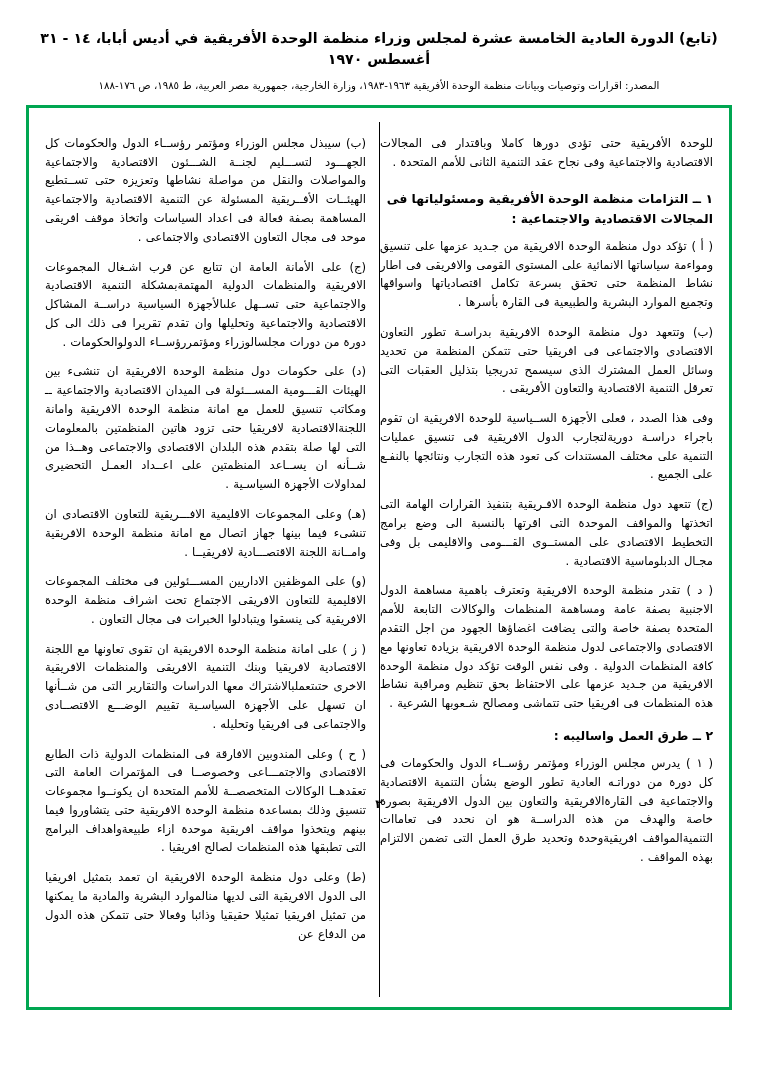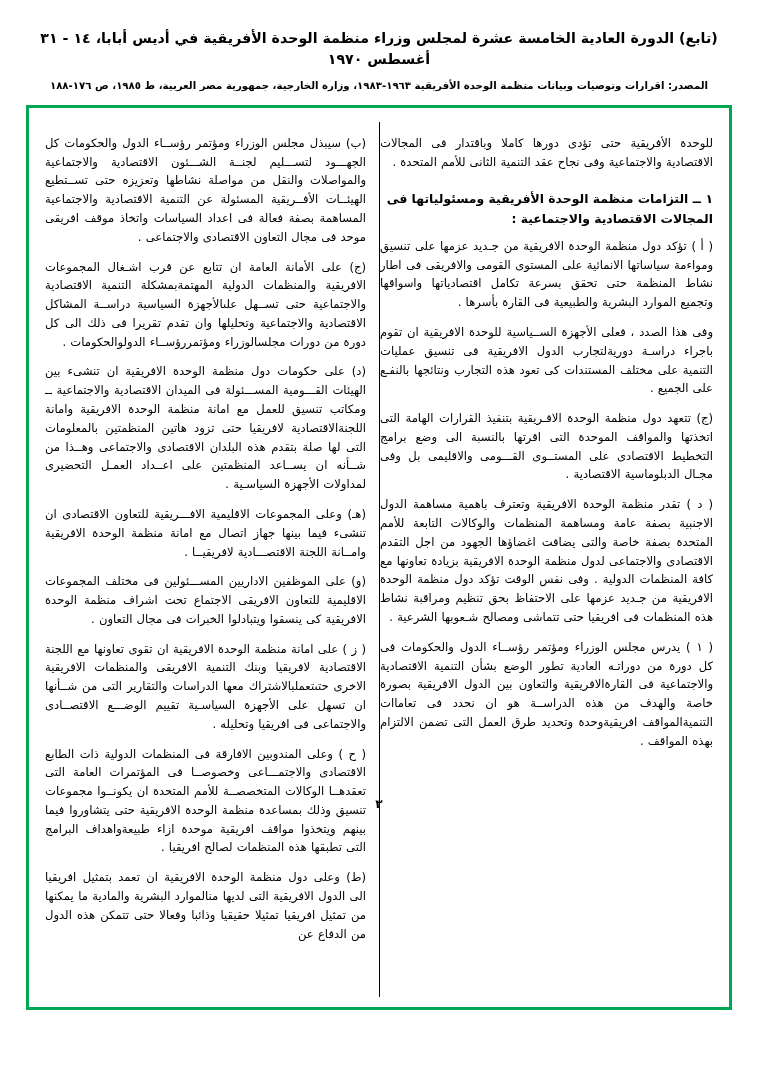--- a/index.html
+++ b/index.html
@@ -27,21 +27,21 @@
     font-size: 14.2px;
     font-weight: bold;
     line-height: 1.5;
     letter-spacing: 0px;
     margin: 6px 6px 8px 6px;
     direction: rtl;
   }
   .doc-source {
     text-align: center;
     font-size: 10.2px;
-    font-weight: bold;
+    font-weight: normal;
     line-height: 1.4;
     margin: 0 6px 12px 6px;
     direction: rtl;
   }
   .frame {
     border: 3px solid #00a651;
     box-sizing: border-box;
     height: 905px;
     padding: 14px 16px 10px 16px;
     position: relative;
@@ -104,23 +104,25 @@
   <div class="doc-title">(تابع) الدورة العادية الخامسة عشرة لمجلس وزراء منظمة الوحدة الأفريقية في أديس أبابا، ١٤ - ٣١ أغسطس ١٩٧٠</div>
   <div class="doc-source">المصدر: اقرارات وتوصيات وبيانات منظمة الوحدة الأفريقية ١٩٦٣-١٩٨٣، وزارة الخارجية، جمهورية مصر العربية، ط ١٩٨٥، ص ١٧٦-١٨٨</div>
 
   <div class="frame">
     <div class="cols">
 
       <div class="col right">
         <p class="para first">للوحدة الأفريقية حتى تؤدى دورها كاملا وباقتدار فى المجالات الاقتصادية والاجتماعية وفى نجاح عقد التنمية الثانى للأمم المتحدة .</p>
         <h2 class="heading">١ ــ التزامات منظمة الوحدة الأفريقية ومسئولياتها فى المجالات الاقتصادية والاجتماعية :</h2>
         <p class="para">( أ ) تؤكد دول منظمة الوحدة الافريقية من جـديد عزمها على تنسيق ومواءمة سياساتها الانمائية على المستوى القومى والافريقى فى اطار نشاط المنظمة حتى تحقق بسرعة تكامل اقتصادياتها واسواقها وتجميع الموارد البشرية والطبيعية فى القارة بأسرها .</p>
+        <p class="para">(ب) وتتعهد دول منظمة الوحدة الافريقية بدراسـة تطور التعاون الاقتصادى والاجتماعى فى افريقيا حتى تتمكن المنظمة من تحديد وسائل العمل المشترك الذى سيسمح تدريجيا بتذليل العقبات التى تعرقل التنمية الاقتصادية والتعاون الأفريقى .</p>
         <p class="para">وفى هذا الصدد ، فعلى الأجهزة الســياسية للوحدة الافريقية ان تقوم باجراء دراسـة دوريةلتجارب الدول الافريقية فى تنسيق عمليات التنمية على مختلف المستندات كى تعود هذه التجارب ونتائجها بالنفـع على الجميع .</p>
         <p class="para">(ج) تتعهد دول منظمة الوحدة الافـريقية بتنفيذ القرارات الهامة التى اتخذتها والمواقف الموحدة التى اقرتها بالنسبة الى وضع برامج التخطيط الاقتصادى على المستــوى القـــومى والاقليمى بل وفى مجـال الدبلوماسية الاقتصادية .</p>
         <p class="para">( د ) تقدر منظمة الوحدة الافريقية وتعترف باهمية مساهمة الدول الاجنبية بصفة عامة ومساهمة المنظمات والوكالات التابعة للأمم المتحدة بصفة خاصة والتى يضافت اغضاؤها الجهود من اجل التقدم الاقتصادى والاجتماعى لدول منظمة الوحدة الافريقية بزيادة تعاونها مع كافة المنظمات الدولية . وفى نفس الوقت تؤكد دول منظمة الوحدة الافريقية من جـديد عزمها على الاحتفاظ بحق تنظيم ومراقبة نشاط هذه المنظمات فى افريقيا حتى تتماشى ومصالح شـعوبها الشرعية .</p>
+        <h2 class="heading tight">٢ ــ طرق العمل واساليبه :</h2>
         <p class="para">( ١ ) يدرس مجلس الوزراء ومؤتمر رؤســاء الدول والحكومات فى كل دورة من دوراتـه العادية تطور الوضع بشأن التنمية الاقتصادية والاجتماعية فى القارةالافريقية والتعاون بين الدول الافريقية بصورة خاصة والهدف من هذه الدراســة هو ان نحدد فى تعاماات التنميةالمواقف افريقيةوحدة وتحديد طرق العمل التى تضمن الالتزام بهذه المواقف .</p>
       </div>
 
       <div class="col left">
         <p class="para first">(ب) سيبذل مجلس الوزراء ومؤتمر رؤســاء الدول والحكومات كل الجهـــود لتســـليم لجنــة الشـــئون الاقتصادية والاجتماعية والمواصلات والنقل من مواصلة نشاطها وتعزيزه حتى تســتطيع الهيئــات الأفــريقية المسئولة عن التنمية الاقتصادية والاجتماعية المساهمة بصفة فعالة فى اعداد السياسات واتخاذ موقف افريقى موحد فى مجال التعاون الاقتصادى والاجتماعى .</p>
         <p class="para">(ج) على الأمانة العامة ان تتابع عن قرب اشـغال المجموعات الافريقية والمنظمات الدولية المهتمةبمشكلة التنمية الاقتصادية والاجتماعية حتى تســهل علىالأجهزة السياسية دراســة المشاكل الاقتصادية والاجتماعية وتحليلها وان تقدم تقريرا فى ذلك الى كل دورة من دورات مجلسالوزراء ومؤتمررؤســاء الدولوالحكومات .</p>
         <p class="para">(د) على حكومات دول منظمة الوحدة الافريقية ان تنشىء بين الهيئات القـــومية المســـئولة فى الميدان الاقتصادية والاجتماعية ــ ومكاتب تنسيق للعمل مع امانة منظمة الوحدة الافريقية وامانة اللجنةالاقتصادية لافريقيا حتى تزود هاتين المنظمتين بالمعلومات التى لها صلة بتقدم هذه البلدان الاقتصادى والاجتماعى وهــذا من شــأنه ان يســاعد المنظمتين على اعــداد العمـل التحضيرى لمداولات الأجهزة السياسـية .</p>
         <p class="para">(هـ) وعلى المجموعات الاقليمية الافـــريقية للتعاون الاقتصادى ان تنشىء فيما بينها جهاز اتصال مع امانة منظمة الوحدة الافريقية وامــانة اللجنة الاقتصـــادية لافريقيــا .</p>
         <p class="para">(و) على الموظفين الاداريين المســـئولين فى مختلف المجموعات الاقليمية للتعاون الافريقى الاجتماع تحت اشراف منظمة الوحدة الافريقية كى ينسقوا ويتبادلوا الخبرات فى مجال التعاون .</p>
         <p class="para">( ز ) على امانة منظمة الوحدة الافريقية ان تقوى تعاونها مع اللجنة الاقتصادية لافريقيا وبنك التنمية الافريقى والمنظمات الافريقية الاخرى حتىتعملبالاشتراك معها الدراسات والتقارير التى من شــأنها ان تسهل على الأجهزة السياسـية تقييم الوضـــع الاقتصــادى والاجتماعى فى افريقيا وتحليله .</p>

